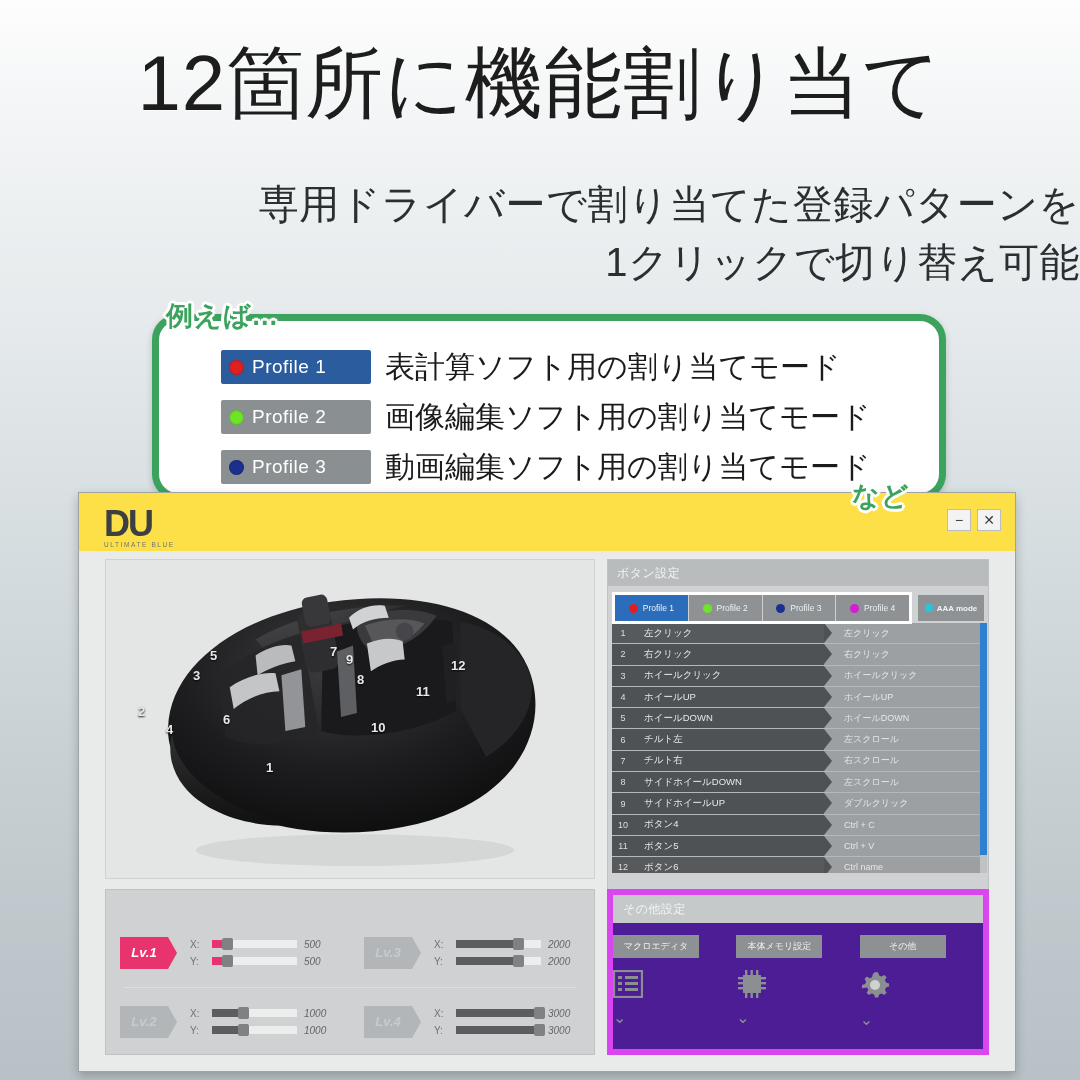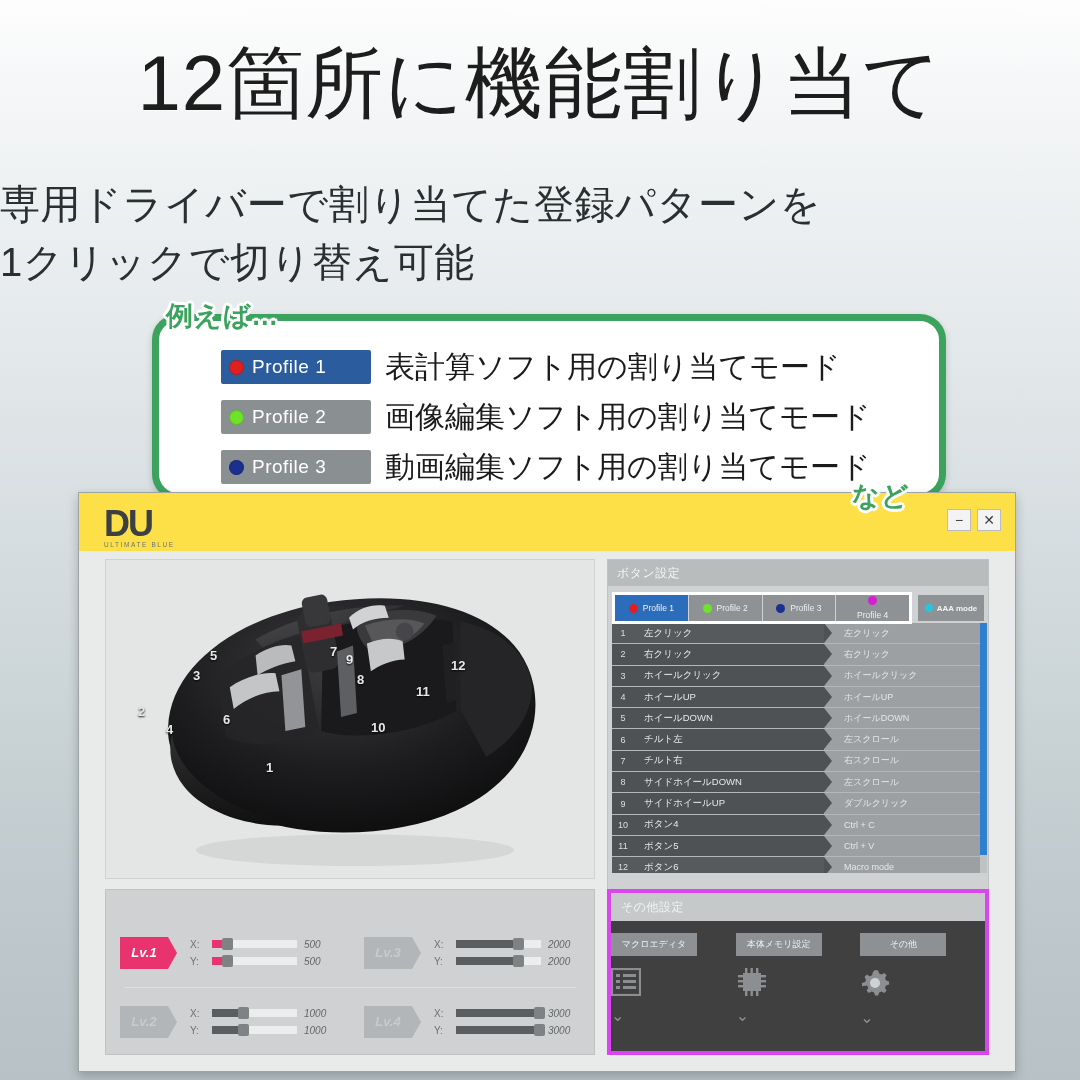--- a/index.html
+++ b/index.html
@@ -12,21 +12,21 @@
   .stage{position:absolute;inset:0;}
 
   
   .headline{
     position:absolute;left:0;right:0;top:44px;text-align:center;
     font-size:78px;line-height:1.0;color:#1d1d1d;font-weight:400;
     letter-spacing:1px;
     text-shadow:0 1px 0 rgba(255,255,255,.7);
   }
   .subline{
-    position:absolute;left:0;right:0;top:175px;text-align:left;
+    position:absolute;left:0;right:0;top:175px;text-align:right;
     font-size:40px;line-height:1.45;color:#2a2f31;font-weight:400;
     letter-spacing:.5px;
   }
   .subline span{display:block;}
 
   
   .bubble-wrap{position:absolute;left:152px;top:300px;width:800px;height:218px;}
   .bubble{
     position:absolute;left:0;top:14px;width:794px;height:186px;
     background:#ffffff;border:7px solid #3ba35e;border-radius:26px;
@@ -94,21 +94,21 @@
   .panel-head{
     height:26px;background:#b9bcbd;display:flex;align-items:center;padding-left:9px;
     font-size:12px;color:#f4f5f5;letter-spacing:.5px;
   }
   .profile-tabs{
     position:absolute;left:4px;top:32px;width:300px;height:32px;
     border:3px solid #ffffff;box-sizing:border-box;display:flex;z-index:4;
   }
   .ptab{flex:1;display:flex;align-items:center;justify-content:center;gap:5px;
         background:#8e9294;border-right:1px solid #cfd1d2;box-sizing:border-box;}
-  .ptab:last-child{border-right:none;flex-direction:column;}
+  .ptab:last-child{border-right:none;}
   .ptab.active{background:#2b6dbb;}
   .ptab .dot{width:9px;height:9px;border-radius:50%;flex:0 0 auto;}
   .ptab .lbl{font-size:8.5px;color:#eef1f3;white-space:nowrap;}
   .aaa-tab{
     position:absolute;left:310px;top:35px;width:66px;height:26px;background:#8e9294;
     display:flex;align-items:center;justify-content:center;gap:4px;z-index:3;
   }
   .aaa-tab .dot{width:8px;height:8px;border-radius:50%;background:#27c6e0;}
   .aaa-tab .lbl{font-size:8px;color:#f2f4f5;font-weight:700;}
 
@@ -155,21 +155,21 @@
   .srow{display:flex;align-items:center;height:17px;}
   .srow .ax{font-size:10px;color:#6f7375;width:15px;}
   .track{flex:1;height:8px;background:#eceded;position:relative;margin:0 7px;}
   .track .fill{position:absolute;left:0;top:0;height:100%;}
   .track .knob{position:absolute;top:-2px;width:11px;height:12px;border-radius:2px;background:#7e8284;}
   .sval{font-size:10px;color:#63676a;width:34px;font-style:italic;}
 
   
   .other-panel{
     position:absolute;left:528px;top:396px;width:382px;height:166px;
-    background:#404040;border:4px solid #d946ef;box-sizing:border-box;
+    background:#4c1d95;border:6px solid #d946ef;box-sizing:border-box;
   }
   .other-head{height:28px;background:#c6c9ca;display:flex;align-items:center;padding-left:10px;
               font-size:12px;color:#f2f3f4;letter-spacing:.5px;}
   .other-cols{position:absolute;left:0;top:28px;width:100%;height:138px;display:flex;}
   .ocol{flex:1;display:flex;flex-direction:column;align-items:flex-start;padding-top:12px;}
   .obtn{background:#8d9194;color:#f0f2f3;font-size:9px;padding:5px 0;width:86px;text-align:center;}
   .oicon{margin-top:12px;color:#8b8f91;}
   .ochev{margin-top:8px;color:#8b8f91;font-size:16px;line-height:1;}
 </style>
 </head>
@@ -366,21 +366,21 @@
           <div class="val">Ctrl + C</div>
         </div>
         <div class="brow">
           <div class="idx">11</div>
           <div class="key">ボタン5</div>
           <div class="val">Ctrl + V</div>
         </div>
         <div class="brow dim">
           <div class="idx">12</div>
           <div class="key">ボタン6</div>
-          <div class="val">Macro mode</div>
+          <div class="val">Ctrl name</div>
         </div>
       </div>
       <div class="tbl-scroll"></div>
       <div class="tbl-thumb"></div>
     </div>
 
     <div class="dpi-panel">
       <div class="dpi-grid">
 
         <div class="dpi-quad q1">

